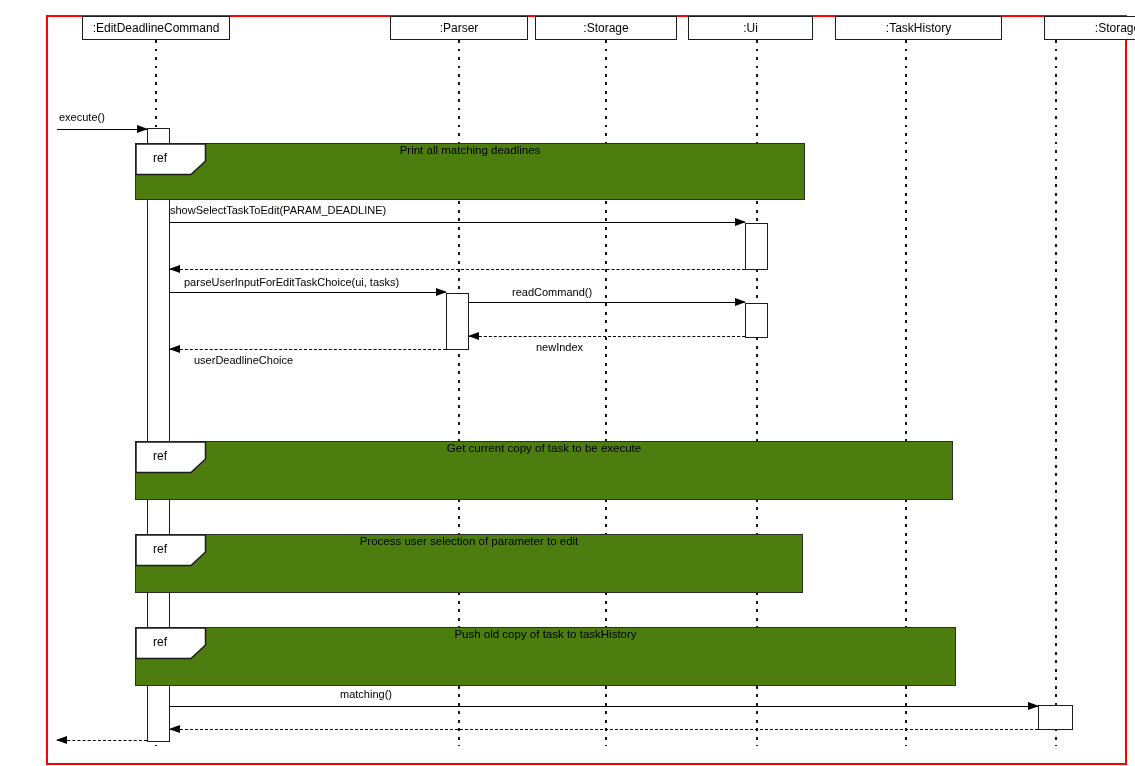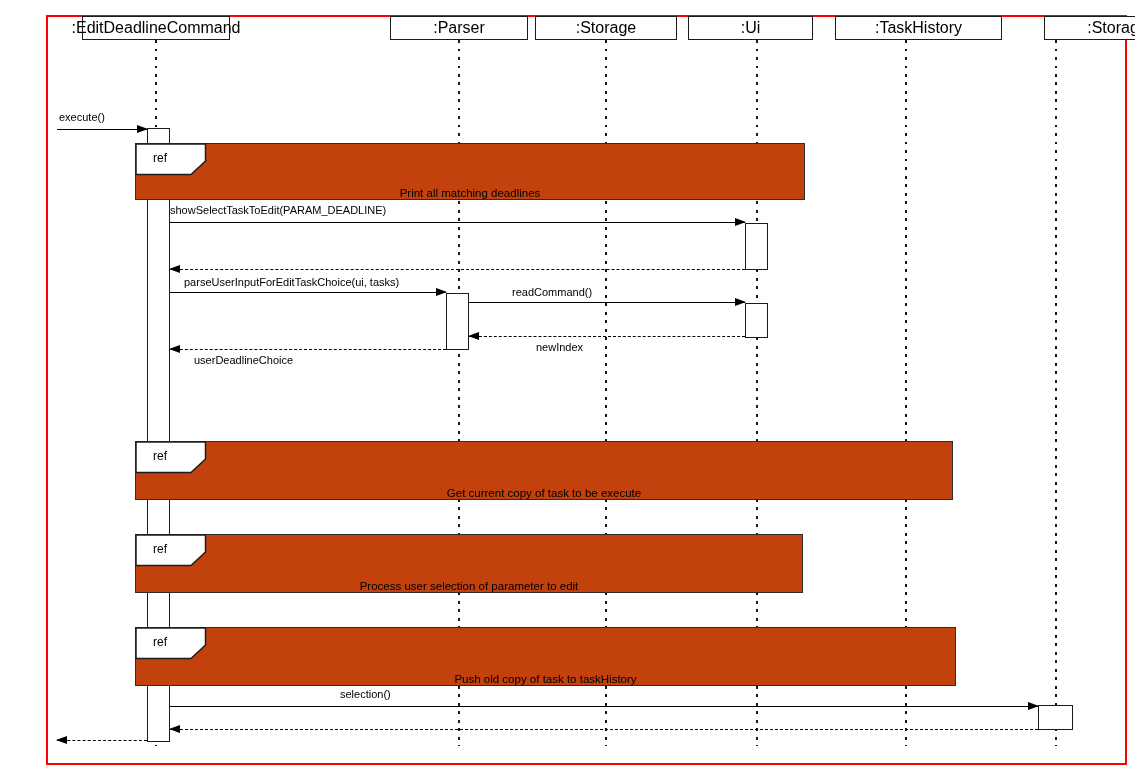--- a/index.html
+++ b/index.html
@@ -12,29 +12,29 @@
     border:2px solid #ff0000;box-sizing:border-box;z-index:0;
   }
   .lifeline{
     position:absolute;top:40px;height:706px;width:2px;z-index:1;
     background-image:repeating-linear-gradient(to bottom,#161616 0,#161616 2.5px,transparent 2.5px,transparent 8.5px);
   }
   .participant{
     position:absolute;top:16px;height:24px;background:#fff;
     border:1.5px solid #1c1c1c;box-sizing:border-box;z-index:5;
     display:flex;align-items:center;justify-content:center;
-    font-size:16px;white-space:nowrap;
+    font-size:12px;white-space:nowrap;
   }
   .activation{
     position:absolute;background:#fff;border:1.5px solid #1c1c1c;
     box-sizing:border-box;z-index:3;
   }
   .frame{
-    position:absolute;background:#c2410c;border:1.5px solid #2d2d2d;
-    box-sizing:border-box;z-index:4;display:flex;align-items:flex-end;justify-content:center;
+    position:absolute;background:#4d7c0f;border:1.5px solid #2d2d2d;
+    box-sizing:border-box;z-index:4;display:flex;align-items:flex-start;justify-content:center;
   }
   .frame-label{font-size:11.5px;white-space:nowrap}
   .pent{position:absolute;left:-1.5px;top:-1.5px}
   .pent-label{position:absolute;left:17px;top:7px;font-size:12px}
   .msg{position:absolute;height:0;z-index:6}
   .msg .line{position:absolute;left:0;right:0;top:-1px;border-top:1.5px solid #000}
   .msg.dashed .line{border-top:1.5px dashed #000}
   .head{position:absolute;width:0;height:0;top:-5.5px;
     border-top:4.5px solid transparent;border-bottom:4.5px solid transparent}
   .head.right{right:-1px;border-left:11px solid #000}
@@ -147,13 +147,13 @@
     <i class="line"></i>
     <i class="head left"></i>
   </div>
 
 <div class="msg-label" style="left:59px;top:111px">execute()</div>
 <div class="msg-label" style="left:170px;top:204px">showSelectTaskToEdit(PARAM_DEADLINE)</div>
 <div class="msg-label" style="left:184px;top:276px">parseUserInputForEditTaskChoice(ui, tasks)</div>
 <div class="msg-label" style="left:512px;top:286px">readCommand()</div>
 <div class="msg-label" style="left:536px;top:341px">newIndex</div>
 <div class="msg-label" style="left:194px;top:354px">userDeadlineChoice</div>
-<div class="msg-label" style="left:340px;top:688px">selection()</div>
+<div class="msg-label" style="left:340px;top:688px">matching()</div>
 
 </body></html>

